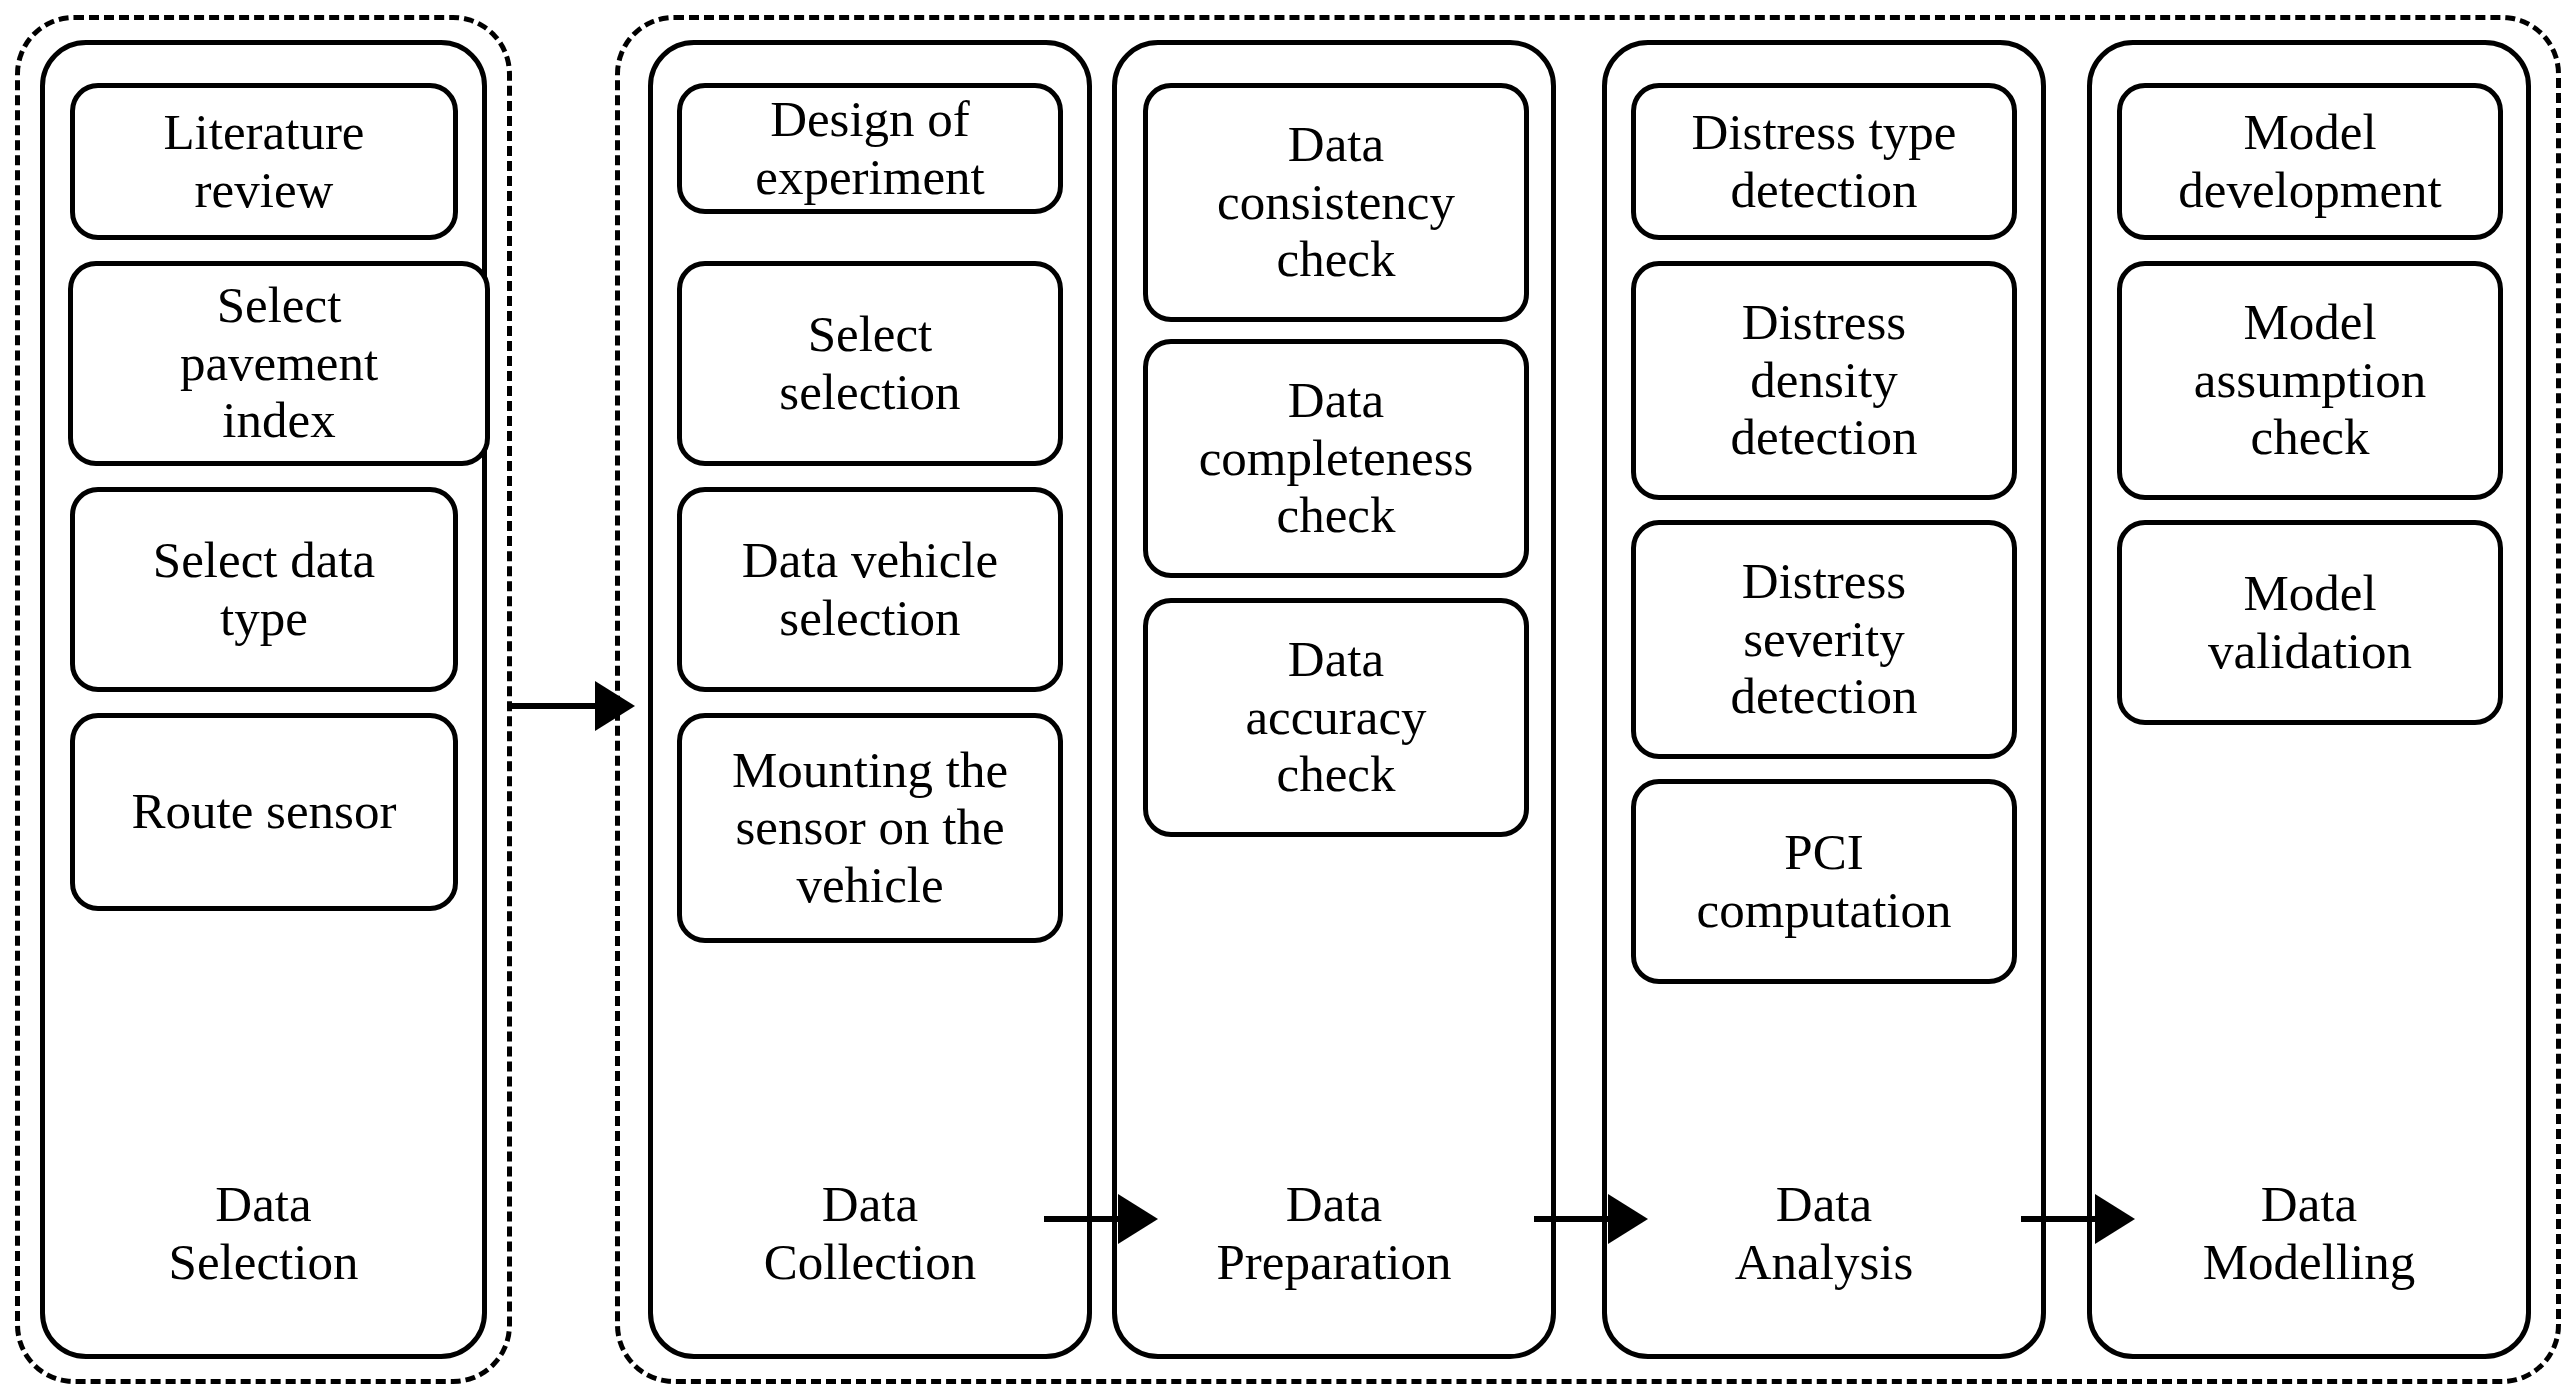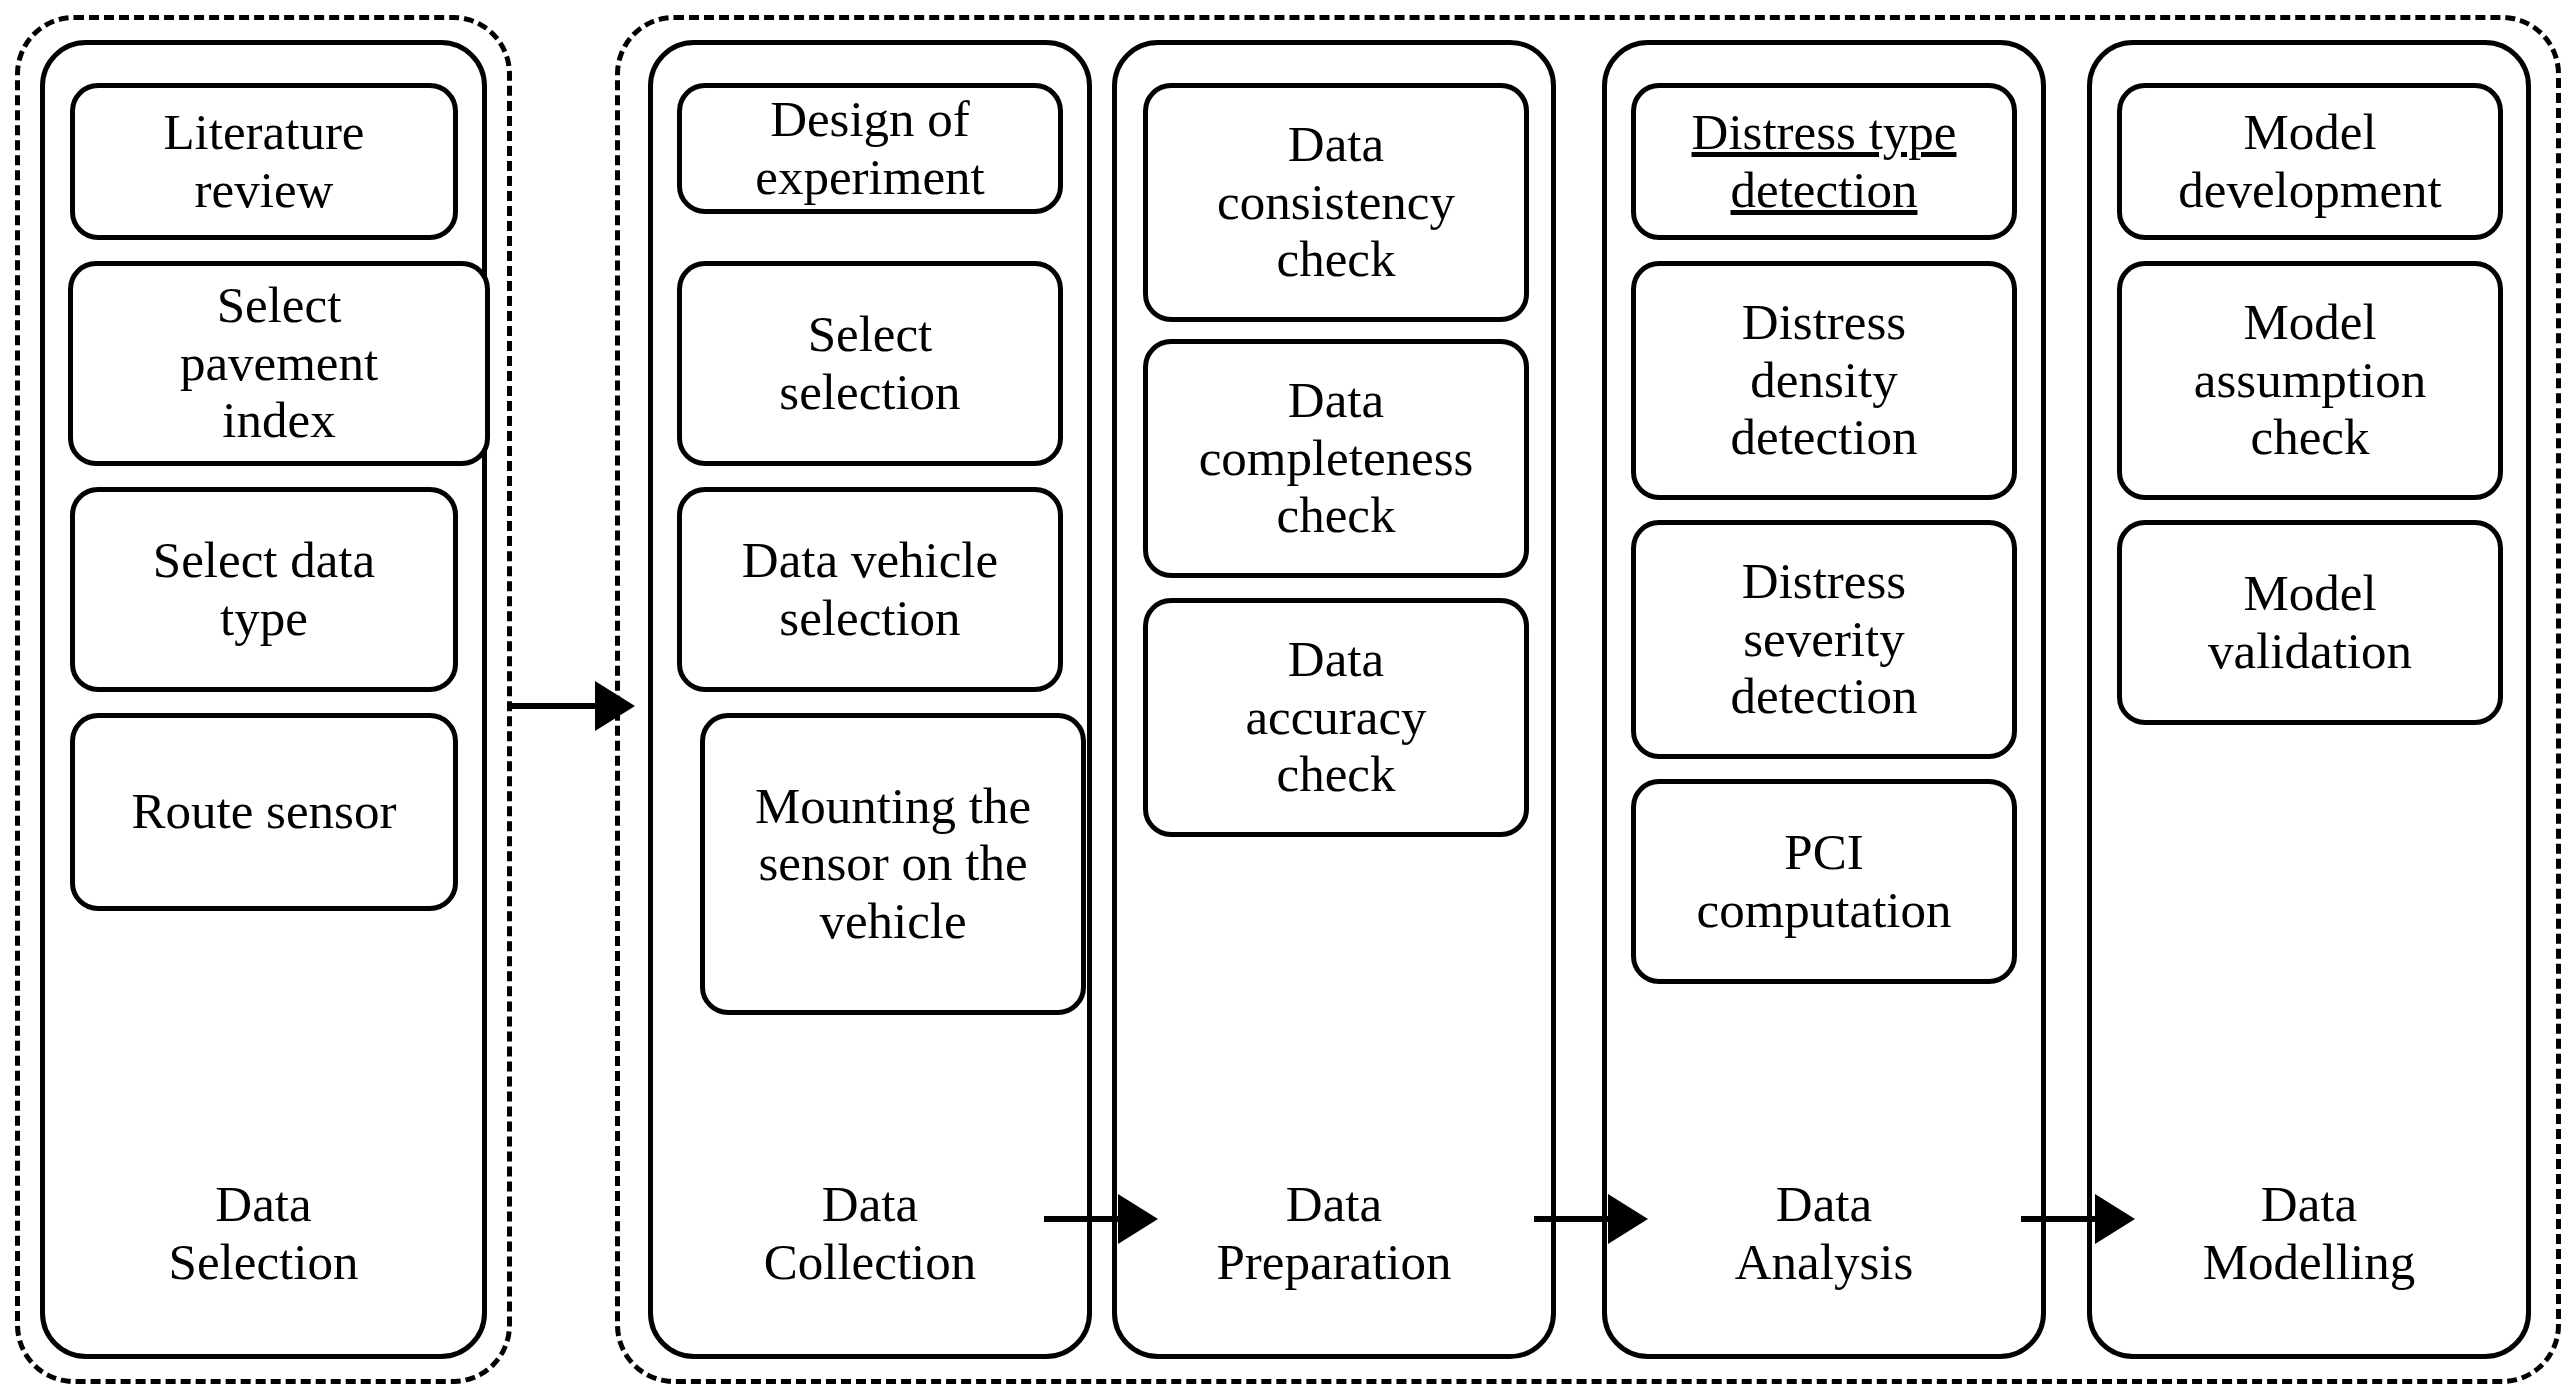--- a/index.html
+++ b/index.html
@@ -118,21 +118,21 @@
 
   <div class="step" style="left: 677px; top: 83px; width: 386px; height: 131px; white-space: pre-line;">Design of
 experiment</div>
 
   <div class="step" style="left: 677px; top: 261px; width: 386px; height: 205px; white-space: pre-line;">Select
 selection</div>
 
   <div class="step" style="left: 677px; top: 487px; width: 386px; height: 205px; white-space: pre-line;">Data vehicle
 selection</div>
 
-  <div class="step" style="left: 700px; top: 713px; width: 386px; height: 302px; white-space: pre-line;">Mounting the
+  <div class="step" style="left: 677px; top: 713px; width: 386px; height: 230px; white-space: pre-line;">Mounting the
 sensor on the
 vehicle</div>
 
   <div class="stage-caption" style="left: 648px; top: 1176px; width: 444px; white-space: pre-line;">Data
 Collection</div>
 
   <div class="stage" style="left:1112px; top:40px; width:444px; height:1319px;">
   </div>
 
   <div class="step" style="left: 1143px; top: 83px; width: 386px; height: 239px; white-space: pre-line;">Data
@@ -146,21 +146,21 @@
   <div class="step" style="left: 1143px; top: 598px; width: 386px; height: 239px; white-space: pre-line;">Data
 accuracy
 check</div>
 
   <div class="stage-caption" style="left: 1112px; top: 1176px; width: 444px; white-space: pre-line;">Data
 Preparation</div>
 
   <div class="stage" style="left:1602px; top:40px; width:444px; height:1319px;">
   </div>
 
-  <div class="step" style="left: 1631px; top: 83px; width: 386px; height: 157px; white-space: pre-line; text-decoration: underline;">Distress type
+  <div class="step" style="left: 1631px; top: 83px; width: 386px; height: 157px; white-space: pre-line;">Distress type
 detection</div>
 
   <div class="step" style="left: 1631px; top: 261px; width: 386px; height: 239px; white-space: pre-line;">Distress
 density
 detection</div>
 
   <div class="step" style="left: 1631px; top: 520px; width: 386px; height: 239px; white-space: pre-line;">Distress
 severity
 detection</div>
 

